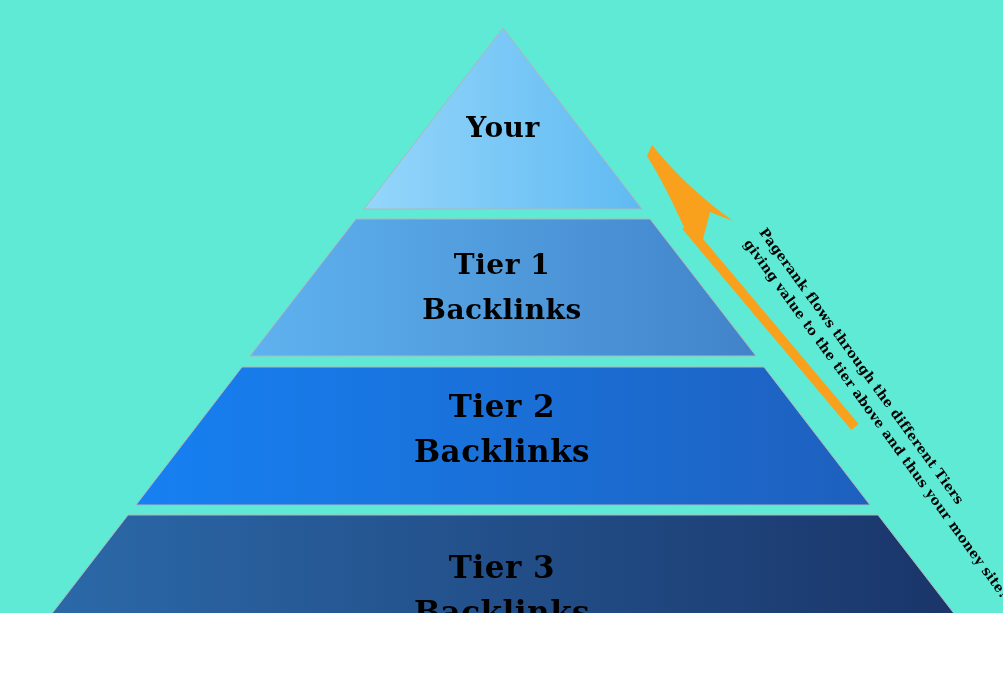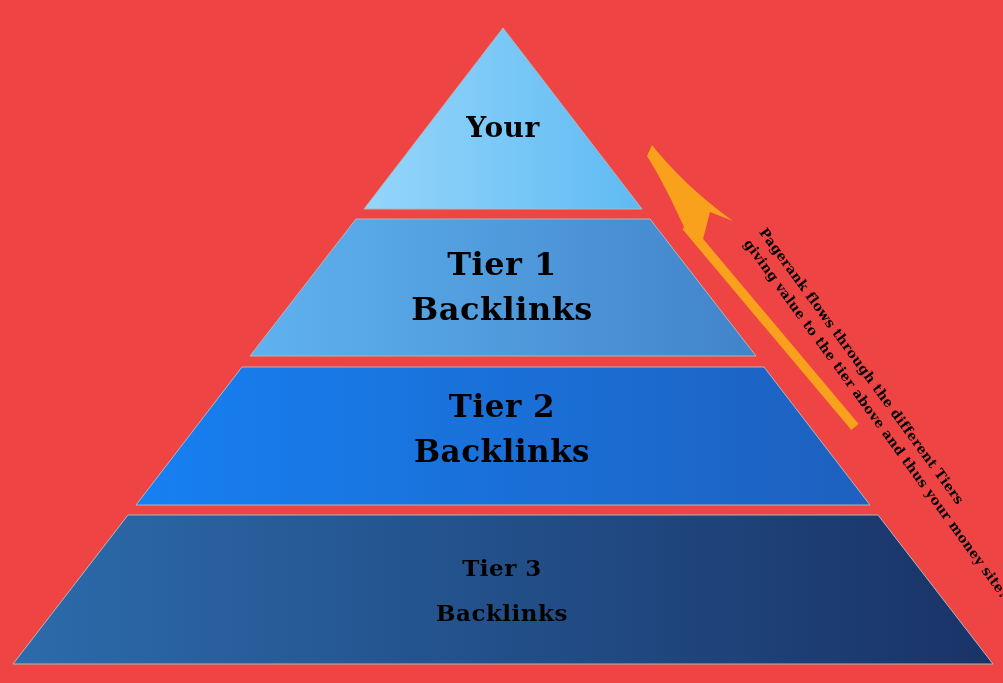--- a/index.html
+++ b/index.html
@@ -1,35 +1,35 @@
 <!DOCTYPE html>
 <html><head>
 <meta charset="utf-8">
 <style>
   html, body { margin: 0; padding: 0; background: #ffffff; }
   .stage {
     position: relative;
     width: 1003px;
-    height: 683px;
-    background: #ef4444;
+    height: 613px;
+    background: #5eead4;
     overflow: hidden;
     font-family: "DejaVu Serif", "Liberation Serif", serif;
   }
   .stage svg { position: absolute; left: 0; top: 0; }
   .level-label {
     position: absolute;
     text-align: center;
     font-weight: bold;
     color: #000;
     letter-spacing: 0.5px;
   }
   .label-top    { left: 403px; top: 110px; width: 200px; font-size: 28px; line-height: 36px; }
-  .label-tier1  { left: 302px; top: 242px; width: 400px; font-size: 32px; line-height: 45px; }
+  .label-tier1  { left: 302px; top: 242px; width: 400px; font-size: 28px; line-height: 45px; }
   .label-tier2  { left: 302px; top: 384px; width: 400px; font-size: 31px; line-height: 45px; }
-  .label-tier3  { left: 302px; top: 545px; width: 400px; font-size: 23px; line-height: 45px; }
+  .label-tier3  { left: 302px; top: 545px; width: 400px; font-size: 31px; line-height: 45px; }
   .annotation {
     position: absolute;
     left: 770px;
     top: 224px;
     width: 600px;
     transform: rotate(54deg);
     transform-origin: 0 0;
     font-weight: bold;
     font-size: 13.5px;
     line-height: 19px;

